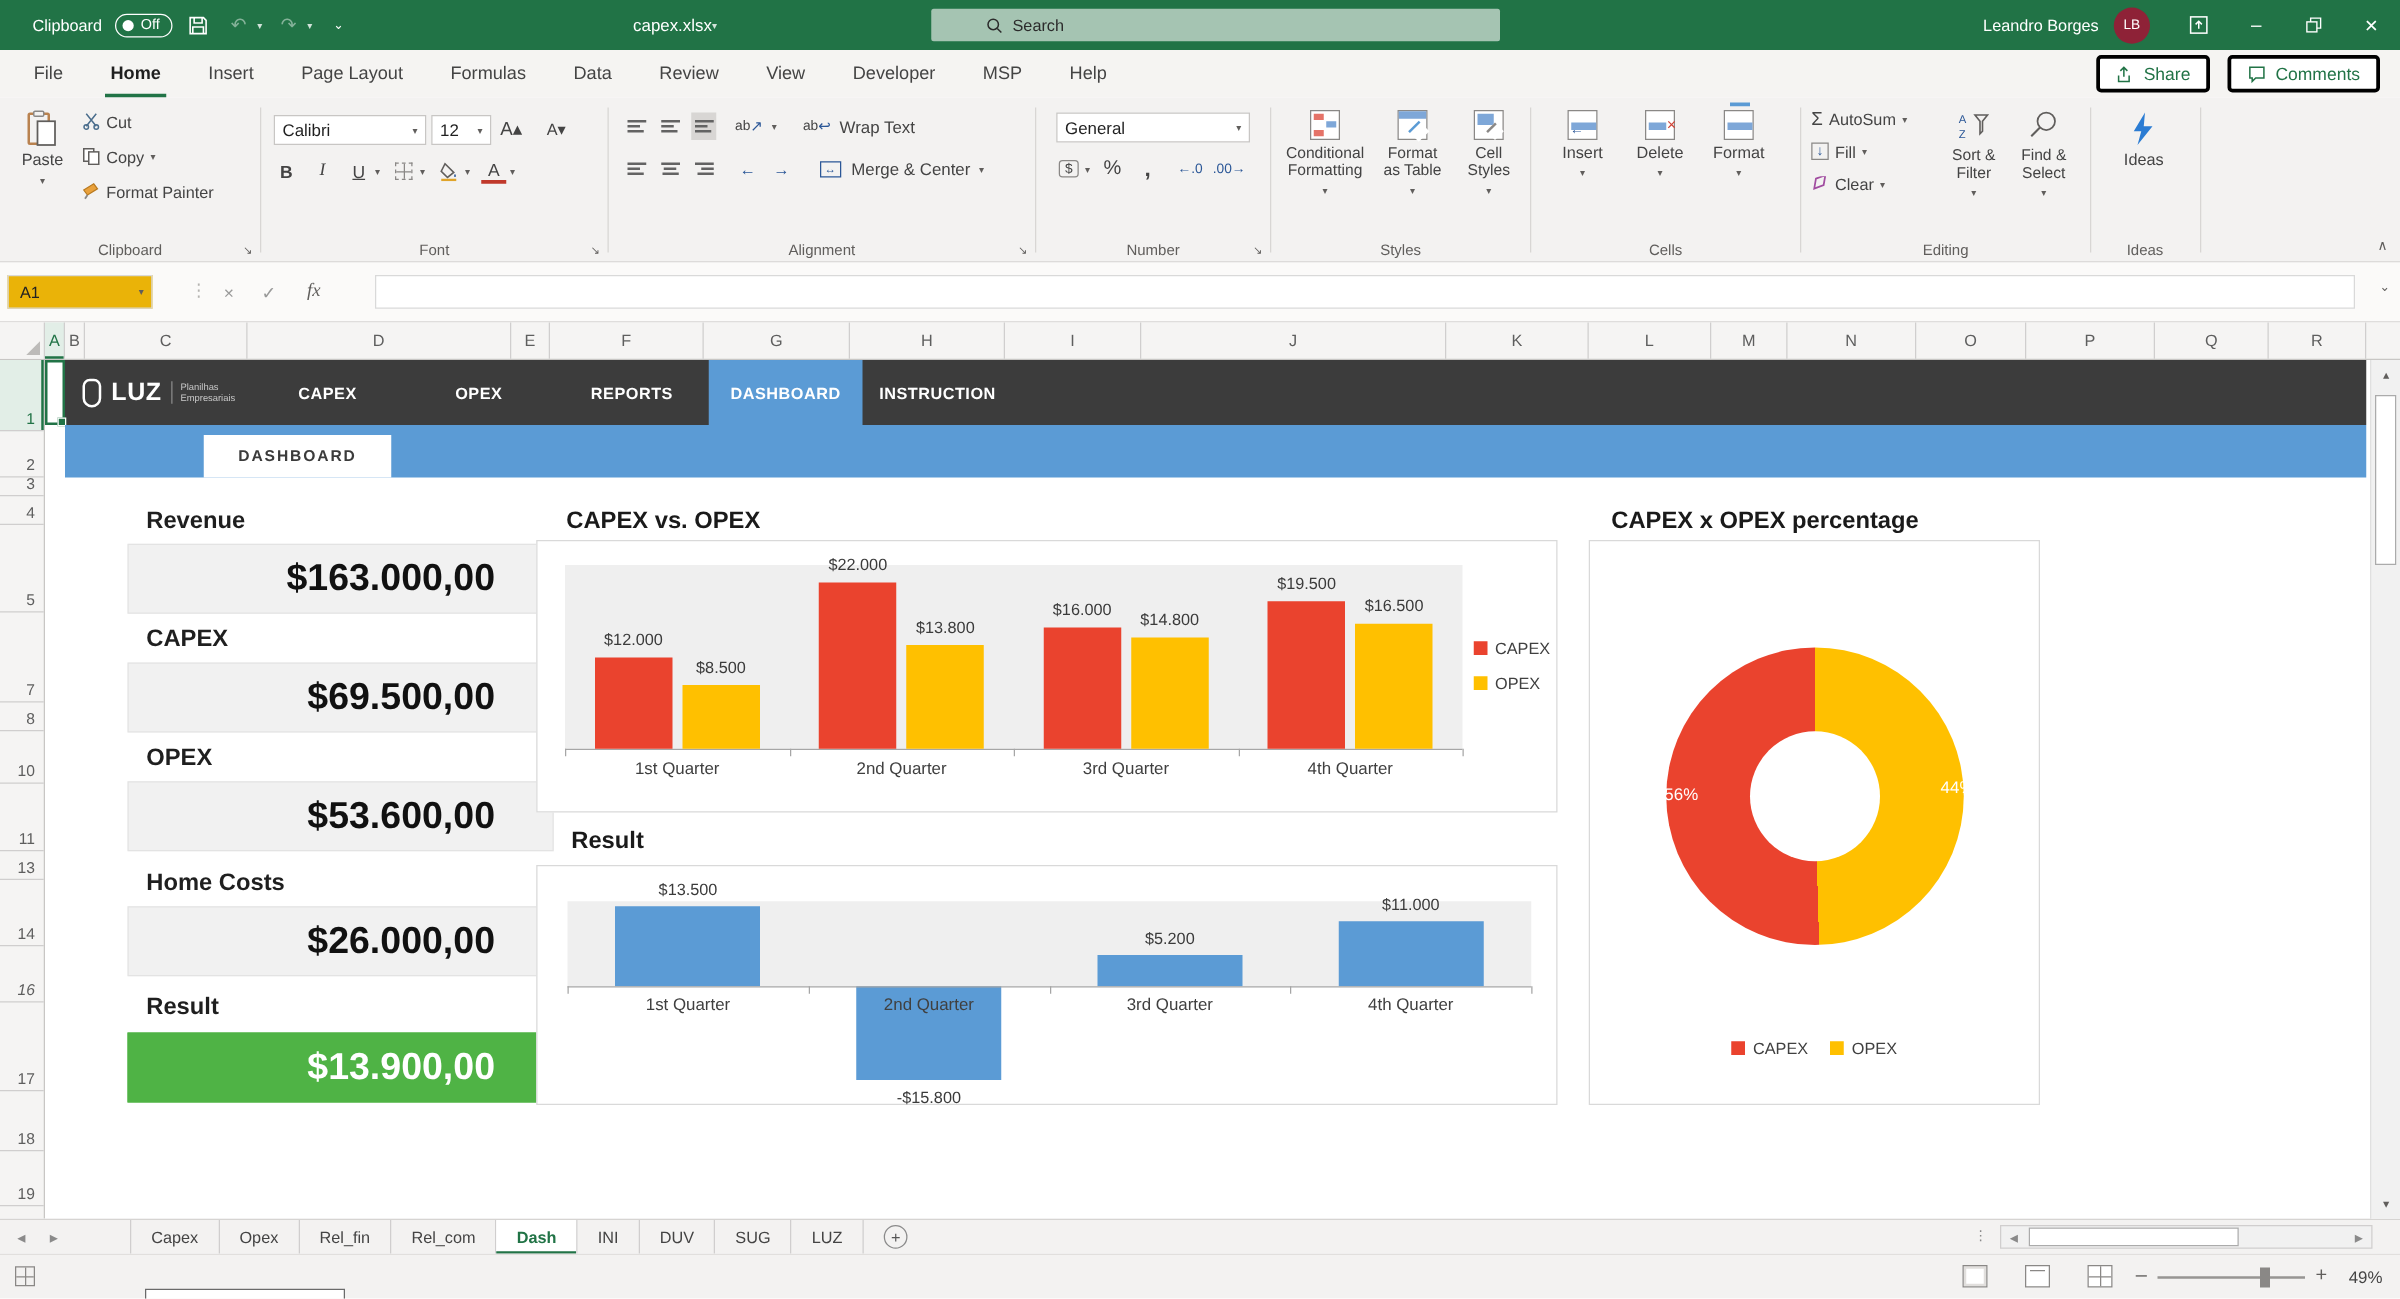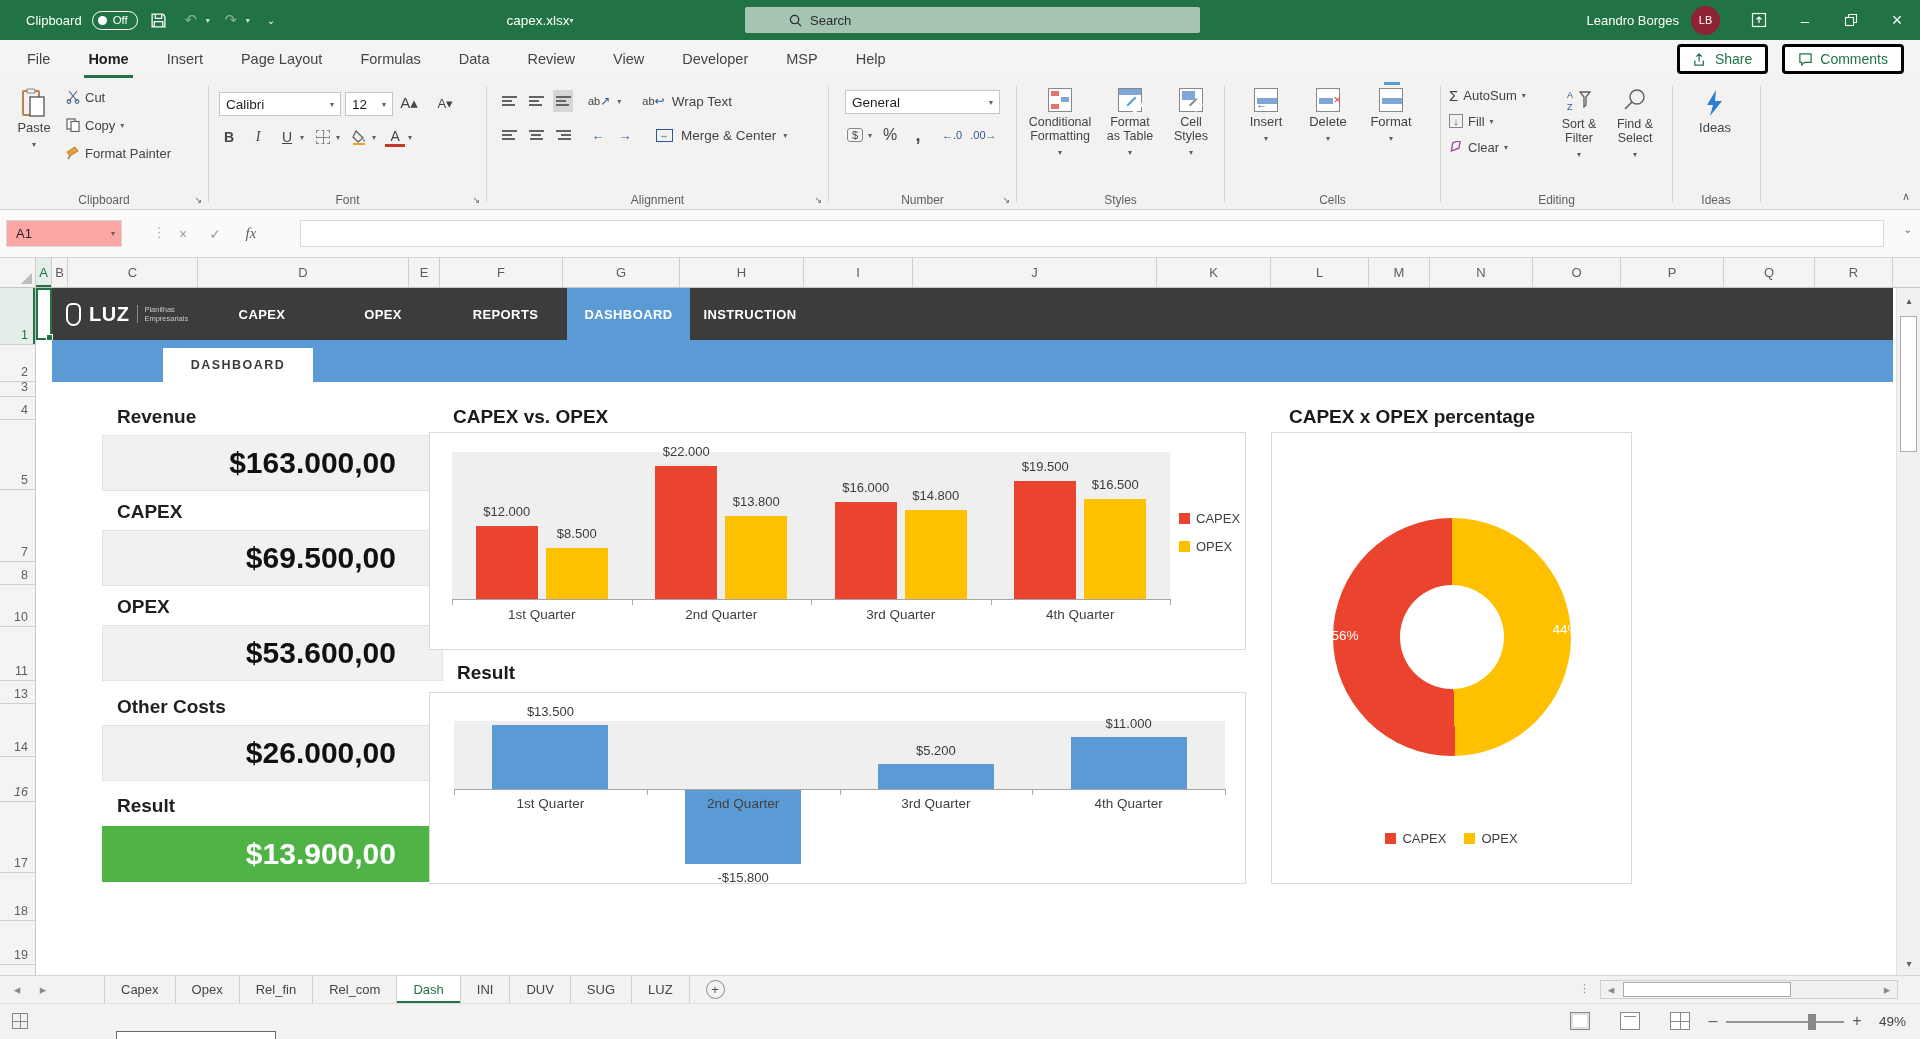--- a/index.html
+++ b/index.html
@@ -44,21 +44,21 @@
 .bars{display:inline-block;width:15px;height:12px;background-image:linear-gradient(#636363,#636363),linear-gradient(#636363,#636363),linear-gradient(#636363,#636363);background-size:15px 2px,10px 2px,13px 2px;background-position:0 1px,0 5px,0 9px;background-repeat:no-repeat}
 .bars.c{background-position:50% 1px,50% 5px,50% 9px}
 .bars.r{background-position:100% 1px,100% 5px,100% 9px}
 .ic-borders{width:14px;height:14px;border:1px dashed #8A8886;background:linear-gradient(#8A8886,#8A8886) 50% 0/1px 100% no-repeat,linear-gradient(#8A8886,#8A8886) 0 50%/100% 1px no-repeat}
 .ublue{color:#2B5797}
 
 .mgrid{width:24px;height:24px;border:1px solid #8A8886;background:#fff;position:relative}
 .mgrid i{position:absolute;display:block}
 
 .formulabar{height:48px;background:#FBFAF9;border-bottom:1px solid #D6D4D2;position:relative}
-.namebox{position:absolute;left:6px;top:10px;width:116px;height:27px;background:#fca5a5;border:1px solid #D9D9D9;display:flex;align-items:center;font-size:13px;color:#222;padding-left:9px;cursor:pointer}
+.namebox{position:absolute;left:6px;top:10px;width:116px;height:27px;background:#eab308;border:1px solid #D9D9D9;display:flex;align-items:center;font-size:13px;color:#222;padding-left:9px;cursor:pointer}
 .namebox .cvd{margin-left:auto;margin-right:6px}
 .fb-dots{position:absolute;left:152px;top:14px;color:#B5B3B1;font-size:14px}
 .fb-btn{position:absolute;top:10px;height:27px;width:30px;display:flex;align-items:center;justify-content:center;color:#9a9a9a;font-size:14px;cursor:pointer}
 .fx{font-family:"Liberation Serif",serif;font-style:italic;color:#605E5C;font-size:15px}
 .fb-input{position:absolute;left:300px;top:10px;right:36px;height:27px;background:#fff;border:1px solid #D9D9D9;cursor:text}
 .fb-exp{position:absolute;right:8px;top:14px;color:#605E5C;font-size:10px}
 
 .colheaders{height:30px;background:#F5F4F3;border-bottom:1px solid #C8C6C4;display:flex;position:relative}
 .corner{width:36px;height:100%;border-right:1px solid #D0CECE;position:relative;background:#F5F4F3;cursor:pointer}
 .corner::after{content:"";position:absolute;right:3px;bottom:3px;border-left:11px solid transparent;border-bottom:11px solid #BDBBB9}
@@ -100,21 +100,21 @@
 .donut-legend{position:absolute;left:0;right:0;display:flex;justify-content:center;gap:18px}
 .vscroll{position:absolute;right:0;top:288px;width:24px;height:687px;background:#F1F1F1;border-left:1px solid #E0E0E0;z-index:5}
 .sbtn{position:absolute;left:0;width:24px;height:24px;display:flex;align-items:center;justify-content:center;color:#605E5C;font-size:10px;cursor:pointer}
 .vthumb{position:absolute;left:3px;top:28px;width:17px;height:136px;background:#fff;border:1px solid #ABABAB;cursor:grab}
 
 .tabsbar{height:28px;background:#F3F2F1;border-top:1px solid #D6D4D2;display:flex;align-items:stretch;position:relative;font-size:13px;color:#444}
 .tnav{width:26px;display:flex;align-items:center;justify-content:center;color:#8a8a8a;cursor:pointer}
 .stabs{display:flex;align-items:stretch;margin-left:48px}
 .stab{padding:0 16px;display:flex;align-items:center;cursor:pointer;border-right:1px solid #D0CECE}
 .stab:first-child{border-left:1px solid #D0CECE}
-.stab.active{background:#fff;color:#217346;font-weight:normal;box-shadow:inset 0 -2px 0 #217346}
+.stab.active{background:#fff;color:#217346;font-weight:bold;box-shadow:inset 0 -2px 0 #217346}
 .addsheet{width:19px;height:19px;border:1px solid #8a8a8a;border-radius:50%;display:flex;align-items:center;justify-content:center;align-self:center;margin-left:16px;color:#555;font-size:13px;cursor:pointer}
 .hscroll{position:absolute;right:22px;top:4px;width:298px;height:19px;background:#F1F1F1;border:1px solid #D0CECE;display:flex;align-items:center}
 .hthumb{position:absolute;left:22px;width:168px;top:1px;height:15px;background:#fff;border:1px solid #ABABAB;cursor:grab}
 .hdots{position:absolute;right:330px;top:6px;color:#8a8a8a;font-size:11px}
 
 .statusbar{height:36px;background:#F3F2F1;border-top:1px solid #E1DFDD;position:relative;color:#605E5C}
 .viewic{position:absolute;top:8px;width:20px;height:18px;border:1px solid #8A8886;background:#fff;cursor:pointer}
 .zoomtxt{position:absolute;right:14px;top:10px;font-size:13.5px;color:#444;width:40px;text-align:right}
 .ztrack{position:absolute;top:17px;height:2px;background:#979593}
 .zthumb{position:absolute;top:10px;width:8px;height:16px;background:#8A8886;cursor:grab}
@@ -547,21 +547,21 @@
       <div class="selcell"></div>
       <div class="band"></div>
       <div class="subtab">DASHBOARD</div>
       <div id="kpis">
           <div class="kpi-label" style="top: 118px;">Revenue</div>
           <div class="kpi-box" style="top: 147px;">$163.000,00</div>
           <div class="kpi-label" style="top: 213px;">CAPEX</div>
           <div class="kpi-box" style="top: 242px;">$69.500,00</div>
           <div class="kpi-label" style="top: 308px;">OPEX</div>
           <div class="kpi-box" style="top: 337px;">$53.600,00</div>
-          <div class="kpi-label" style="top: 408px;">Other Costs</div>
+          <div class="kpi-label" style="top: 408px;">Home Costs</div>
           <div class="kpi-box" style="top: 437px;">$26.000,00</div>
           <div class="kpi-label" style="top: 507px;">Result</div>
           <div class="kpi-box green" style="top: 538px;">$13.900,00</div>
         </div>
       <div class="chart-title" style="left:417px;top:118px">CAPEX vs. OPEX</div>
       <div class="chart" id="chart1" style="left:393px;top:144px;width:817px;height:218px">
           <div class="plotgray" style="left: 22px; top: 19px; width: 718px; height: 147px;"></div>
           <div class="axisline" style="left: 22px; top: 166px; width: 718px; height: 1px;"></div>
           <div class="tick" style="left: 22px; top: 166px;"></div>
           <div class="tick" style="left: 201.5px; top: 166px;"></div>

